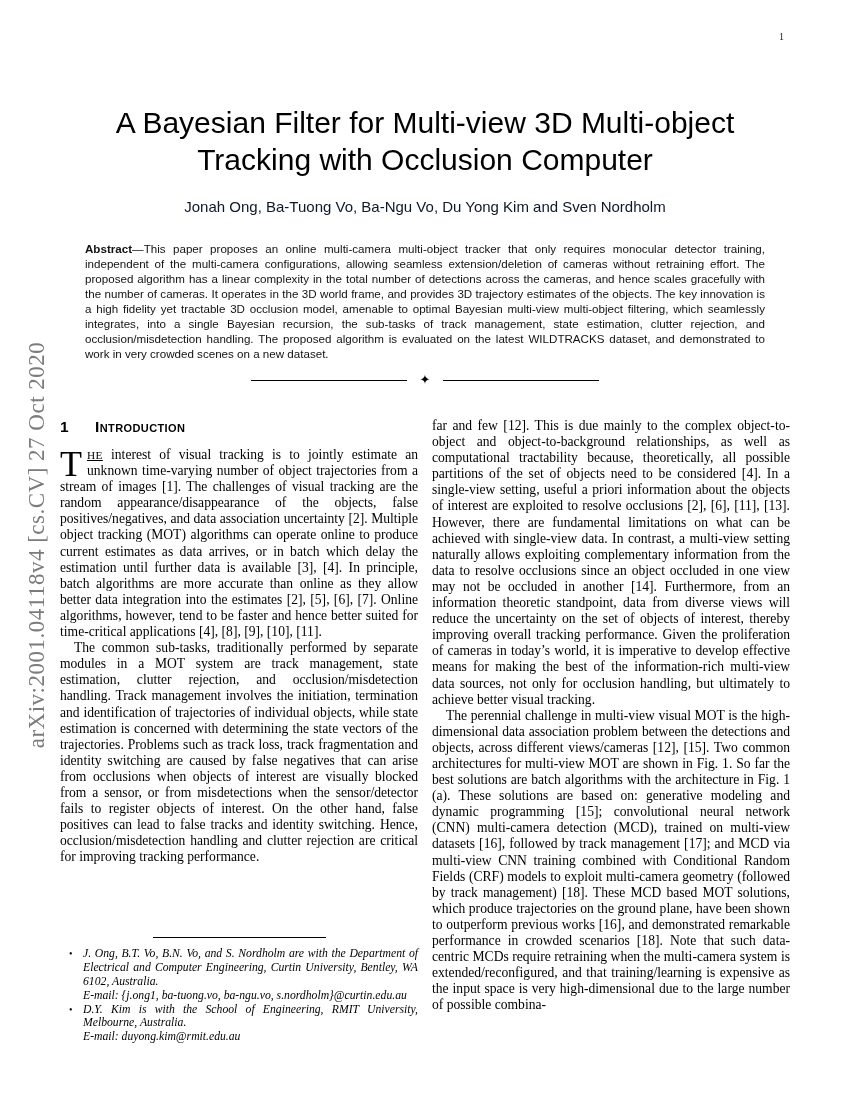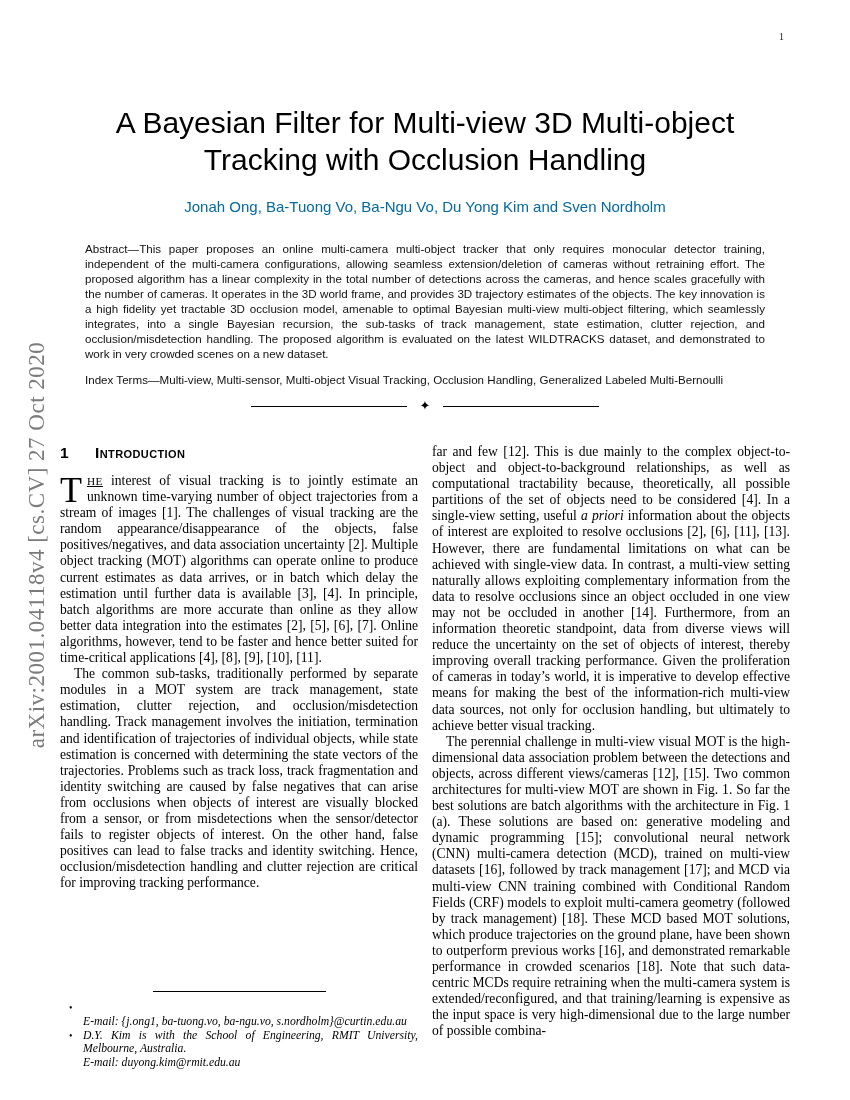--- a/index.html
+++ b/index.html
@@ -39,33 +39,33 @@
     font-size: 30px;
     line-height: 37px;
     font-weight: 400;
     color: #000;
   }
   .authors {
     margin-top: 20px;
     text-align: center;
     font-family: "Liberation Sans", sans-serif;
     font-size: 15px;
-    color: #0369a1;
+    color: #0f172a;
   }
   .abstract, .index-terms {
     margin: 0 85px;
     font-family: "Liberation Sans", sans-serif;
     font-size: 11.6px;
     line-height: 15px;
     text-align: justify;
     color: #111;
   }
   .abstract { margin-top: 26px; }
   .index-terms { margin-top: 11px; }
-  .lead-label { font-weight: normal; }
+  .lead-label { font-weight: bold; }
   .divider {
     margin-top: 14px;
     display: flex;
     align-items: center;
     justify-content: center;
     gap: 13px;
   }
   .divider-rule {
     width: 156px;
     border-top: 1.6px solid #000;
@@ -103,21 +103,21 @@
     text-align: justify;
   }
   .body-text p.indent { text-indent: 14px; }
   .dropcap {
     float: left;
     font-size: 36px;
     line-height: 28px;
     padding: 3px 5px 0 0;
   }
   .smallcaps-lead { font-size: 11.3px; letter-spacing: 0.4px; text-decoration: underline; }
-  .em { font-style: italic; }
+  .em { }
   .footnote-block { margin-top: auto; }
   .footnote-rule {
     width: 173px;
     border-top: 1.1px solid #000;
     height: 0;
     margin: 0 auto 9px auto;
   }
   .footnote-item {
     display: flex;
     font-size: 11.7px;
@@ -138,27 +138,26 @@
 </style>
 </head>
 <body>
 
 <div class="page">
 
   <div class="page-number">1</div>
 
   <div class="watermark">arXiv:2001.04118v4  [cs.CV]  27 Oct 2020</div>
 
-  <h1 class="title"><span>A Bayesian Filter for Multi-view 3D Multi-object</span><br><span>Tracking with Occlusion Handling</span></h1>
+  <h1 class="title"><span>A Bayesian Filter for Multi-view 3D Multi-object</span><br><span>Tracking with Occlusion Computer</span></h1>
 
   <div class="authors">Jonah Ong, Ba-Tuong Vo, Ba-Ngu Vo, Du Yong Kim and Sven Nordholm</div>
 
   <div class="abstract"><span class="lead-label">Abstract</span><span>—This paper proposes an online multi-camera multi-object tracker that only requires monocular detector training, independent of the multi-camera configurations, allowing seamless extension/deletion of cameras without retraining effort. The proposed algorithm has a linear complexity in the total number of detections across the cameras, and hence scales gracefully with the number of cameras. It operates in the 3D world frame, and provides 3D trajectory estimates of the objects. The key innovation is a high fidelity yet tractable 3D occlusion model, amenable to optimal Bayesian multi-view multi-object filtering, which seamlessly integrates, into a single Bayesian recursion, the sub-tasks of track management, state estimation, clutter rejection, and occlusion/misdetection handling. The proposed algorithm is evaluated on the latest WILDTRACKS dataset, and demonstrated to work in very crowded scenes on a new dataset.</span></div>
 
-  <div class="index-terms"><span class="lead-label">Index Terms</span><span>—Multi-view, Multi-sensor, Multi-object Visual Tracking, Occlusion Handling, Generalized Labeled Multi-Bernoulli</span></div>
 
   <div class="divider">
     <span class="divider-rule"></span>
     <span class="divider-diamond">✦</span>
     <span class="divider-rule"></span>
   </div>
 
   <div class="columns">
 
     <div class="col col-left">
@@ -168,21 +167,21 @@
       </div>
       <div class="body-text">
         <p><span class="dropcap">T</span><span class="smallcaps-lead">HE</span><span> interest of visual tracking is to jointly estimate an unknown time-varying number of object trajectories from a stream of images [1]. The challenges of visual tracking are the random appearance/disappearance of the objects, false positives/negatives, and data association uncertainty [2]. Multiple object tracking (MOT) algorithms can operate online to produce current estimates as data arrives, or in batch which delay the estimation until further data is available [3], [4]. In principle, batch algorithms are more accurate than online as they allow better data integration into the estimates [2], [5], [6], [7]. Online algorithms, however, tend to be faster and hence better suited for time-critical applications [4], [8], [9], [10], [11].</span></p>
         <p class="indent">The common sub-tasks, traditionally performed by separate modules in a MOT system are track management, state estimation, clutter rejection, and occlusion/misdetection handling. Track management involves the initiation, termination and identification of trajectories of individual objects, while state estimation is concerned with determining the state vectors of the trajectories. Problems such as track loss, track fragmentation and identity switching are caused by false negatives that can arise from occlusions when objects of interest are visually blocked from a sensor, or from misdetections when the sensor/detector fails to register objects of interest. On the other hand, false positives can lead to false tracks and identity switching. Hence, occlusion/misdetection handling and clutter rejection are critical for improving tracking performance.</p>
       </div>
 
       <div class="footnote-block">
         <div class="footnote-rule"></div>
         <div class="footnote-item">
           <span class="footnote-bullet">•</span>
-          <span class="footnote-text"><br><span>E-mail: {j.ong1, ba-tuong.vo, ba-ngu.vo, s.nordholm}@curtin.edu.au</span></span>
+          <span class="footnote-text"><span>J. Ong, B.T. Vo, B.N. Vo, and S. Nordholm are with the Department of Electrical and Computer Engineering, Curtin University, Bentley, WA 6102, Australia.</span><br><span>E-mail: {j.ong1, ba-tuong.vo, ba-ngu.vo, s.nordholm}@curtin.edu.au</span></span>
         </div>
         <div class="footnote-item">
           <span class="footnote-bullet">•</span>
           <span class="footnote-text"><span>D.Y. Kim is with the School of Engineering, RMIT University, Melbourne, Australia.</span><br><span>E-mail: duyong.kim@rmit.edu.au</span></span>
         </div>
       </div>
     </div>
 
     <div class="col col-right body-text">
       <p><span>far and few [12]. This is due mainly to the complex object-to-object and object-to-background relationships, as well as computational tractability because, theoretically, all possible partitions of the set of objects need to be considered [4]. In a single-view setting, useful </span><span class="em">a priori</span><span> information about the objects of interest are exploited to resolve occlusions [2], [6], [11], [13]. However, there are fundamental limitations on what can be achieved with single-view data. In contrast, a multi-view setting naturally allows exploiting complementary information from the data to resolve occlusions since an object occluded in one view may not be occluded in another [14]. Furthermore, from an information theoretic standpoint, data from diverse views will reduce the uncertainty on the set of objects of interest, thereby improving overall tracking performance. Given the proliferation of cameras in today’s world, it is imperative to develop effective means for making the best of the information-rich multi-view data sources, not only for occlusion handling, but ultimately to achieve better visual tracking.</span></p>

